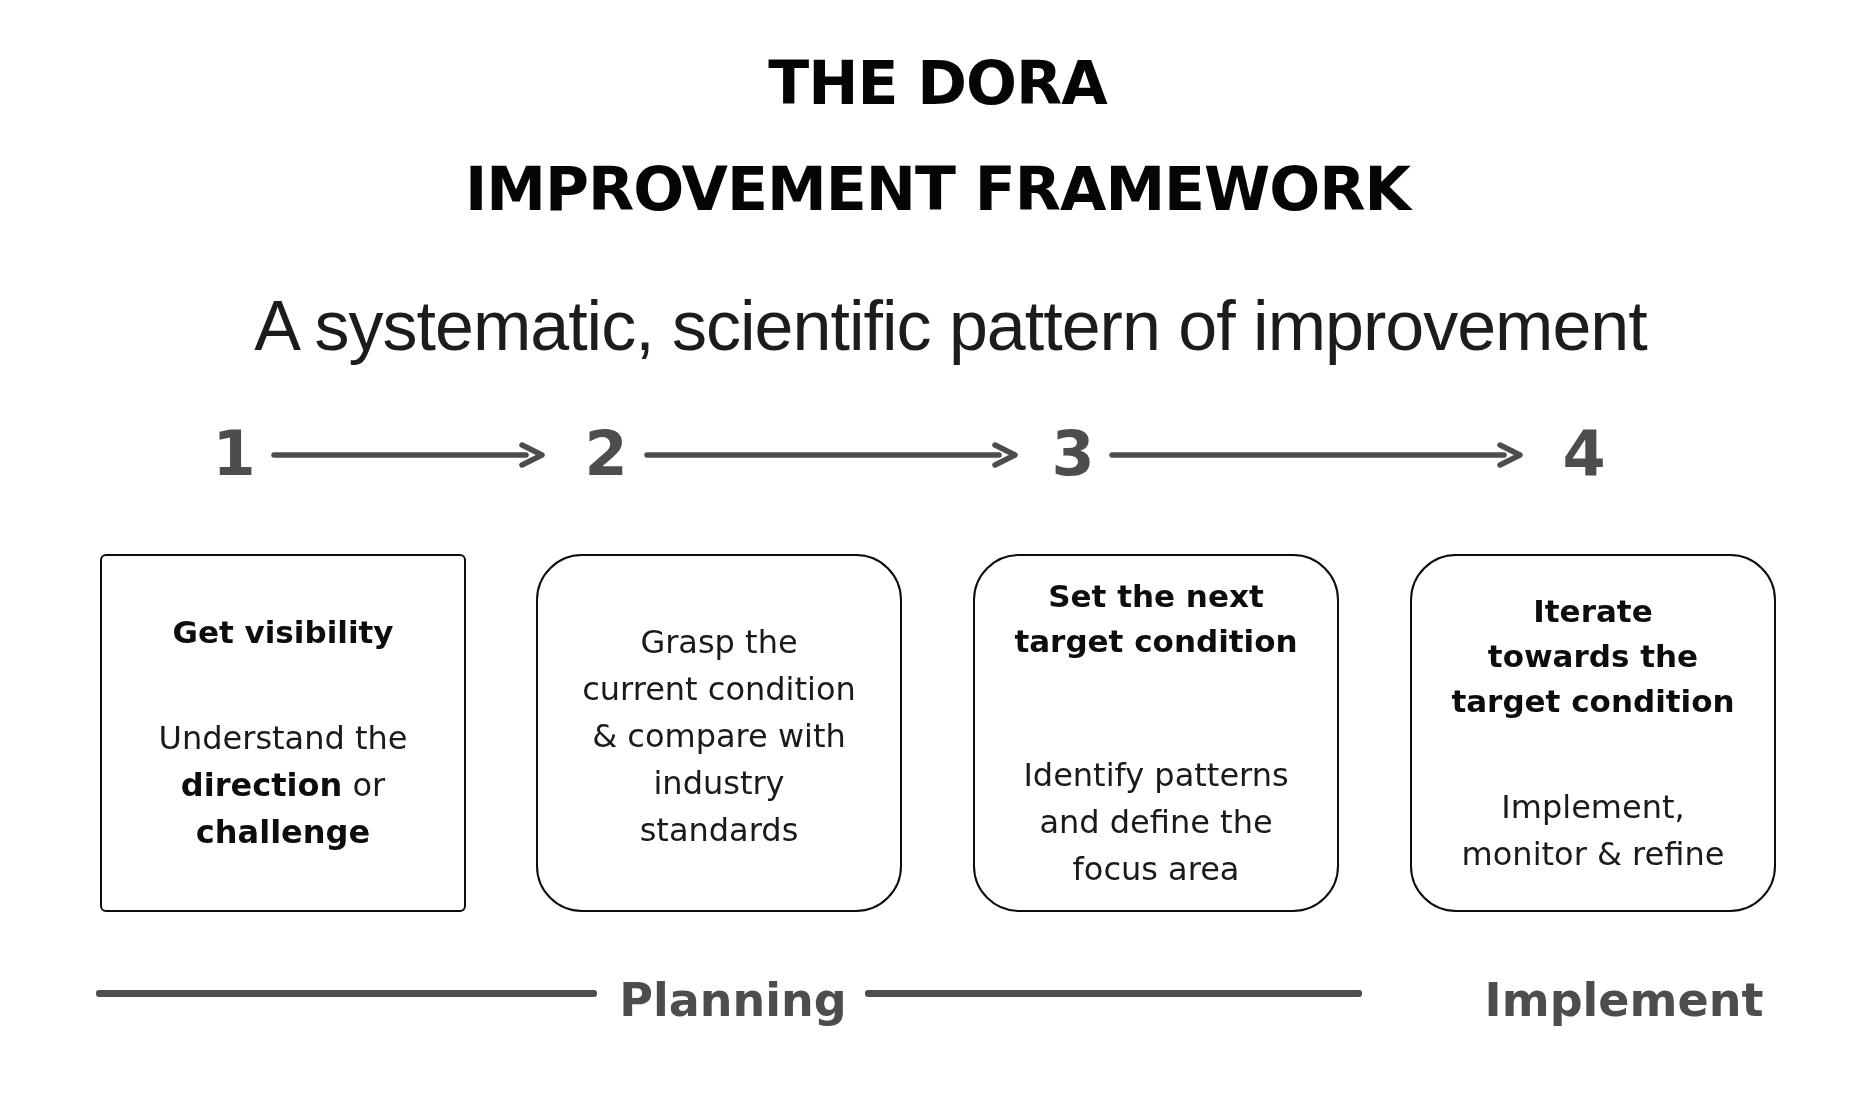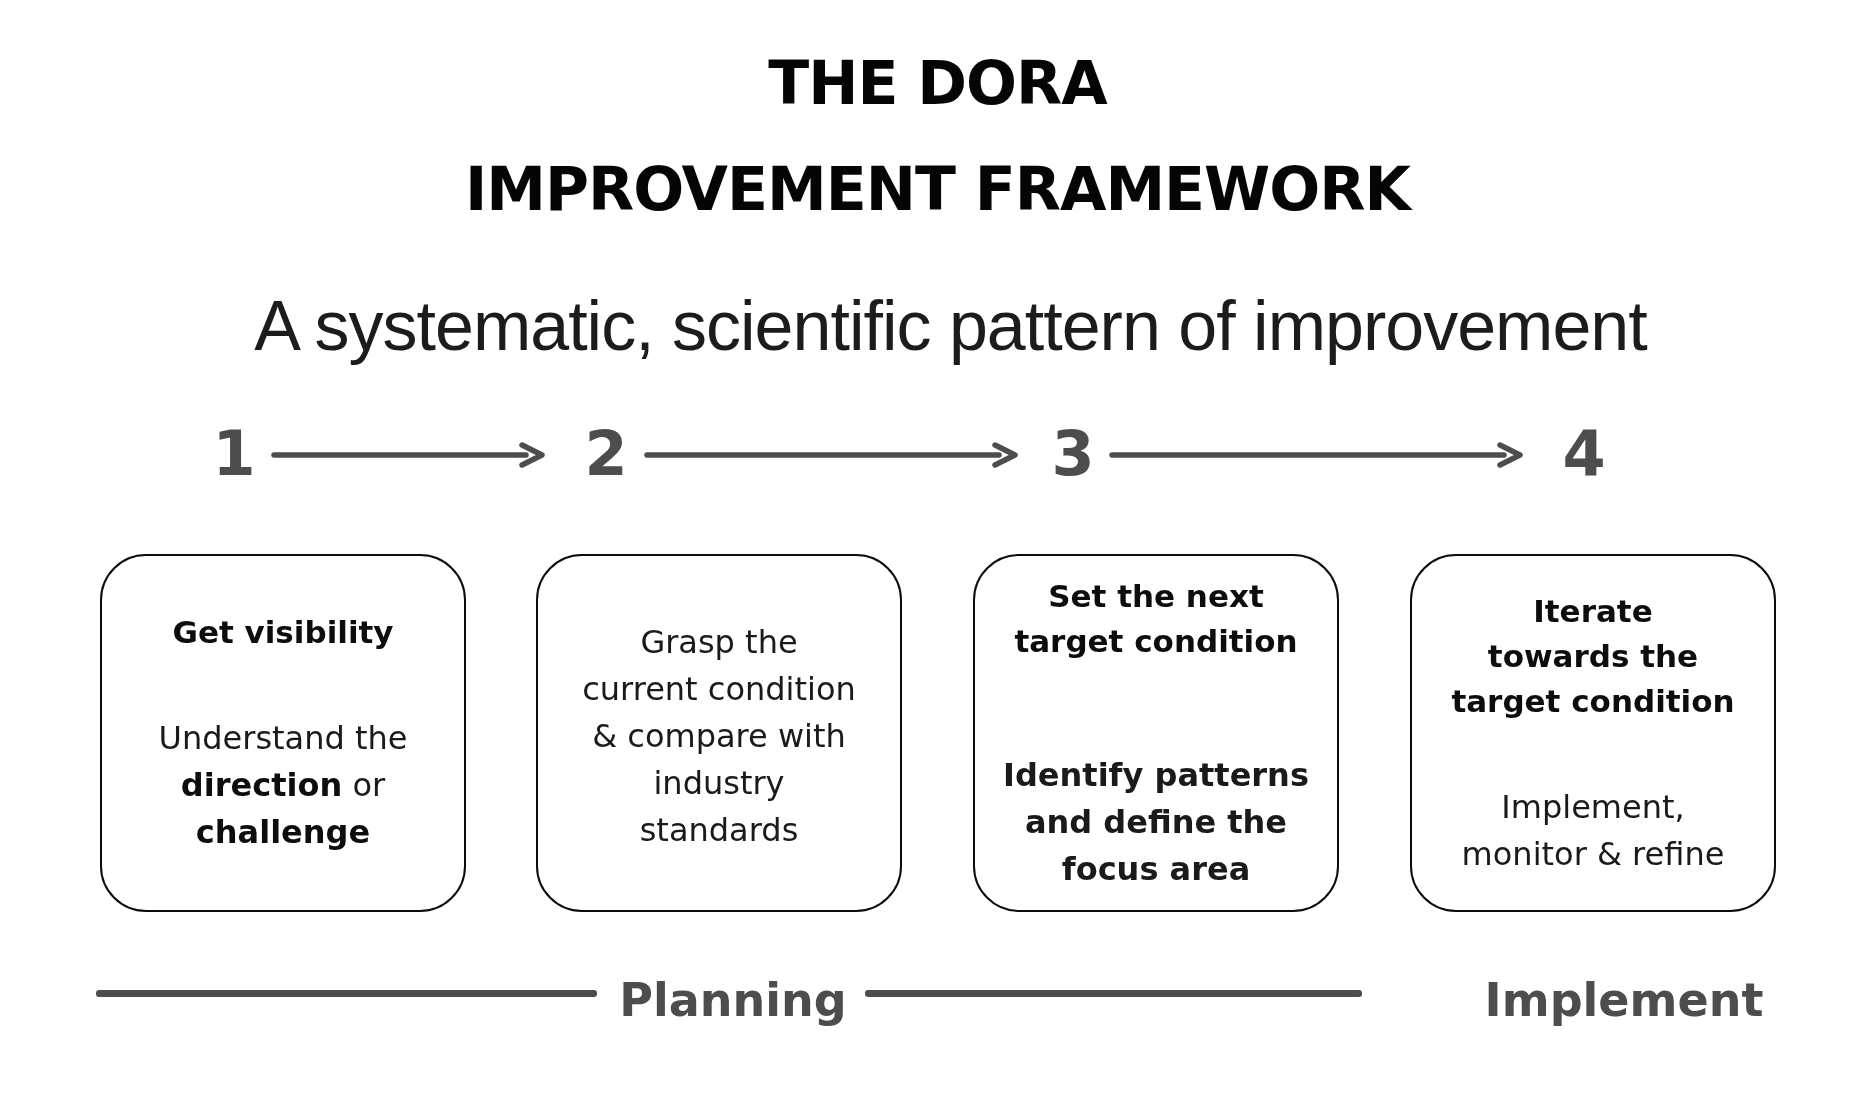--- a/index.html
+++ b/index.html
@@ -75,42 +75,42 @@
     border: 2.5px solid #0d0d0d;
     border-radius: 46px;
     background: #ffffff;
     display: flex;
     flex-direction: column;
     justify-content: center;
     align-items: center;
     text-align: center;
     padding: 10px 16px;
   }
-  .box-1 { left: 100px; }
+  .box-1 { left: 100px; border-radius: 6px; }
   .box-2 { left: 536px; }
   .box-3 { left: 973px; }
   .box-4 { left: 1410px; }
   .box-heading {
     font-size: 31px;
     line-height: 45px;
     font-weight: bold;
     color: #0d0d0d;
     white-space: pre-line;
   }
   .box-body {
     font-size: 32px;
     line-height: 47px;
     font-weight: 400;
     color: #1a1a1a;
     white-space: pre-line;
   }
   .box-body .seg-bold { font-weight: bold; color: #0d0d0d; }
   .box-1 .box-body { margin-top: 60px; }
   .box-2 .box-body { margin-top: 7px; }
-  .box-3 .box-body { margin-top: 88px; font-weight: bold; }
+  .box-3 .box-body { margin-top: 88px; }
   .box-4 .box-body { margin-top: 60px; }
 
   
   .phase-line {
     position: absolute;
     top: 990px;
     height: 7px;
     background: #4d4d4d;
     border-radius: 3px;
   }

